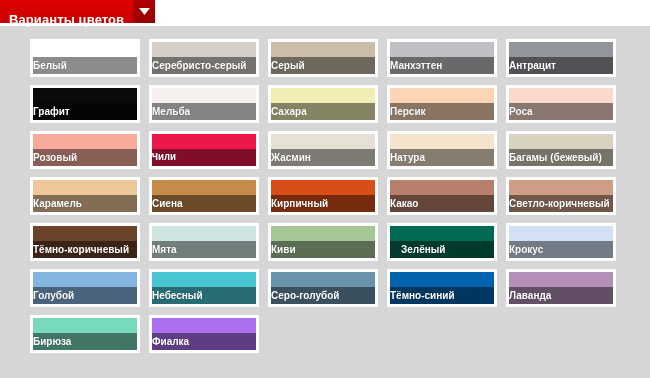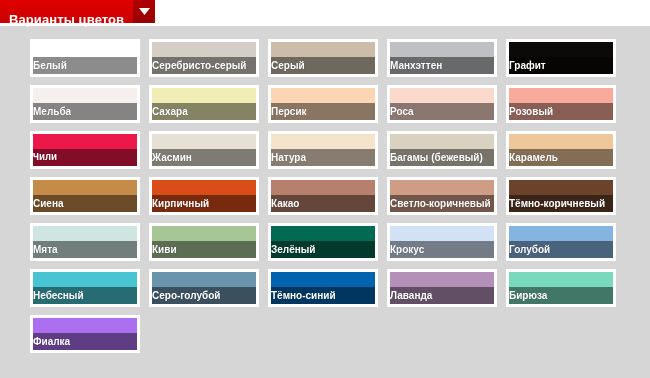--- a/index.html
+++ b/index.html
@@ -146,20 +146,24 @@
       </div>
       <div class="swatch" style="border-color: rgb(255, 255, 255);">
         <div class="swatch-fill" style="background: rgb(203, 189, 169);"></div>
         <div class="swatch-caption" style="background: rgba(0, 0, 0, 0.45); color: rgb(255, 255, 255);">Серый</div>
       </div>
       <div class="swatch" style="border-color: rgb(255, 255, 255);">
         <div class="swatch-fill" style="background: rgb(190, 192, 195);"></div>
         <div class="swatch-caption" style="background: rgba(0, 0, 0, 0.45); color: rgb(255, 255, 255);">Манхэттен</div>
       </div>
       <div class="swatch" style="border-color: rgb(255, 255, 255);">
+        <div class="swatch-fill" style="background: rgb(146, 149, 156);"></div>
+        <div class="swatch-caption" style="background: rgba(0, 0, 0, 0.45); color: rgb(255, 255, 255);">Антрацит</div>
+      </div>
+      <div class="swatch" style="border-color: rgb(255, 255, 255);">
         <div class="swatch-fill" style="background: rgb(12, 10, 9);"></div>
         <div class="swatch-caption" style="background: rgba(0, 0, 0, 0.45); color: rgb(255, 255, 255);">Графит</div>
       </div>
       <div class="swatch" style="border-color: rgb(255, 255, 255);">
         <div class="swatch-fill" style="background: rgb(245, 239, 238);"></div>
         <div class="swatch-caption" style="background: rgba(0, 0, 0, 0.45); color: rgb(255, 255, 255);">Мельба</div>
       </div>
       <div class="swatch" style="border-color: rgb(255, 255, 255);">
         <div class="swatch-fill" style="background: rgb(240, 238, 180);"></div>
         <div class="swatch-caption" style="background: rgba(0, 0, 0, 0.45); color: rgb(255, 255, 255);">Сахара</div>
@@ -219,21 +223,21 @@
       <div class="swatch" style="border-color: rgb(255, 255, 255);">
         <div class="swatch-fill" style="background: rgb(207, 229, 226);"></div>
         <div class="swatch-caption" style="background: rgba(0, 0, 0, 0.45); color: rgb(255, 255, 255);">Мята</div>
       </div>
       <div class="swatch" style="border-color: rgb(255, 255, 255);">
         <div class="swatch-fill" style="background: rgb(166, 199, 149);"></div>
         <div class="swatch-caption" style="background: rgba(0, 0, 0, 0.45); color: rgb(255, 255, 255);">Киви</div>
       </div>
       <div class="swatch" style="border-color: rgb(255, 255, 255);">
         <div class="swatch-fill" style="background: rgb(0, 107, 82);"></div>
-        <div class="swatch-caption" style="background: rgba(0, 0, 0, 0.45); color: rgb(255, 255, 255);">Зелёный</div>
+        <div class="swatch-caption" style="background: rgba(0, 0, 0, 0.45); color: rgb(255, 255, 255); padding-left: 11px;">Зелёный</div>
       </div>
       <div class="swatch" style="border-color: rgb(255, 255, 255);">
         <div class="swatch-fill" style="background: rgb(210, 226, 244);"></div>
         <div class="swatch-caption" style="background: rgba(0, 0, 0, 0.45); color: rgb(255, 255, 255);">Крокус</div>
       </div>
       <div class="swatch" style="border-color: rgb(255, 255, 255);">
         <div class="swatch-fill" style="background: rgb(131, 181, 224);"></div>
         <div class="swatch-caption" style="background: rgba(0, 0, 0, 0.45); color: rgb(255, 255, 255);">Голубой</div>
       </div>
       <div class="swatch" style="border-color: rgb(255, 255, 255);">

